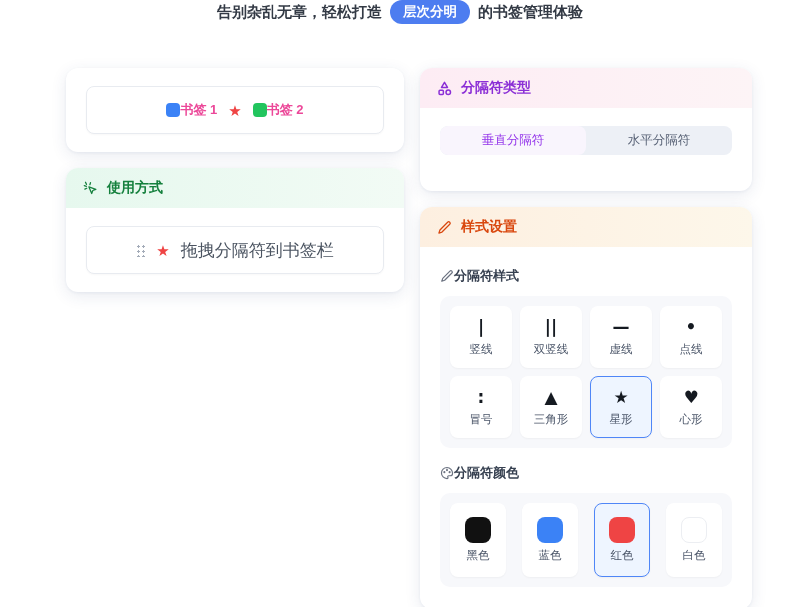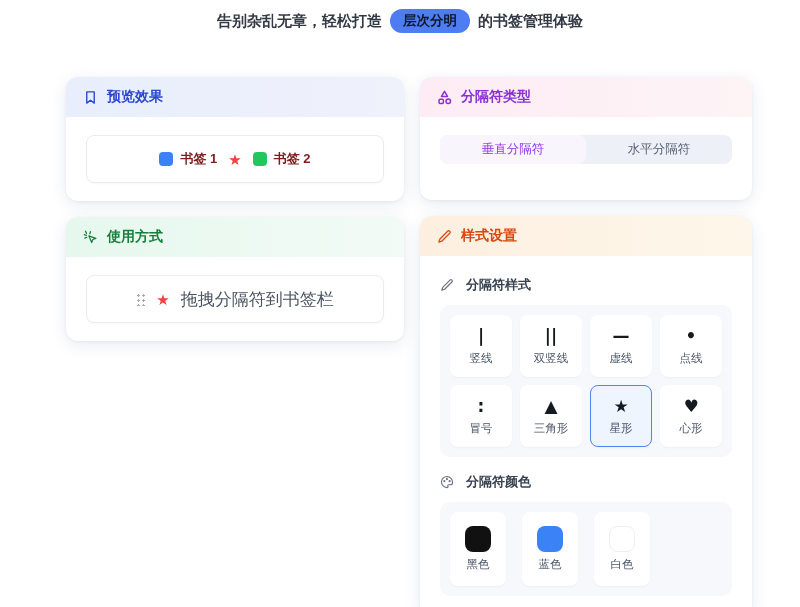--- a/index.html
+++ b/index.html
@@ -1,22 +1,22 @@
 <!DOCTYPE html>
 <html><head>
 <meta charset="utf-8">
 <style>
   * { margin:0; padding:0; box-sizing:border-box; }
   html,body { width:800px; height:607px; background:#ffffff; overflow:hidden;
     font-family:"Liberation Sans","DejaVu Sans",sans-serif; }
 
   
-  .headline { margin-top:9px; display:flex; justify-content:center; align-items:center;
+  .headline { display:flex; justify-content:center; align-items:center;
     gap:8px; font-size:15px; font-weight:bold; color:#333a45; }
-  .headline .badge { background:#4d7df0; color:#0f172a; border-radius:999px;
+  .headline .badge { background:#4d7df0; color:#ffffff; border-radius:999px;
     padding:3px 13px; font-size:13.5px; font-weight:bold; }
 
   
   .columns { display:flex; gap:16px; margin:44px 48px 0 66px; align-items:flex-start; }
   .col-left  { width:338px; display:flex; flex-direction:column; gap:16px; }
   .col-right { width:332px; display:flex; flex-direction:column; gap:16px; }
 
   .card { background:#fff; border-radius:12px; overflow:hidden;
     box-shadow:0 4px 16px rgba(40,60,120,.10), 0 1px 3px rgba(40,60,120,.06); }
   .card-header { height:40px; display:flex; align-items:center; gap:9px;
@@ -26,37 +26,37 @@
   .hdr-blue   { background:linear-gradient(90deg,#e8eefc,#eff1fb); color:#2b47cf; }
   .hdr-green  { background:linear-gradient(90deg,#e6f8ee,#f2fbf5); color:#15803d; }
   .hdr-pink   { background:linear-gradient(90deg,#fdecf4,#fdf4f6); color:#8b2fd6; }
   .hdr-orange { background:linear-gradient(90deg,#fdefe0,#fdf7ea); color:#d9480f; }
 
   .card-body { padding:18px 20px; }
 
   .demo-box { border:1px solid #e8ebf0; border-radius:8px; height:48px;
     display:flex; align-items:center; justify-content:center; gap:11px;
     box-shadow:0 1px 2px rgba(0,0,0,.03); background:#fff; }
-  .bm { display:flex; align-items:center; gap:7px; font-size:13px; color:#7f1d1d; font-weight:bold; }
+  .bm { display:flex; align-items:center; font-size:13px; color:#ec4899; font-weight:bold; }
   .bm-chip { width:14px; height:14px; border-radius:4px; display:inline-block; }
   .sep-star { font-size:15px; line-height:1; color:#ef4444; }
   .drag-dots { width:9px; height:14px;
     background-image:radial-gradient(circle,#a3abb8 1.1px,transparent 1.4px);
     background-size:5px 5px; background-position:0 1px; }
   .drag-text { font-size:17px; color:#4a5360; }
 
   
   .tab-bar { display:flex; background:#edf0f6; border-radius:8px; height:29px;
     overflow:hidden; margin-bottom:18px; }
   .tab { flex:1; display:flex; align-items:center; justify-content:center;
     font-size:12.5px; color:#566074; cursor:pointer; }
   .tab.active { background:#f9f5fd; color:#9333ea; font-weight:normal; border-radius:8px; }
 
   
-  .sub-header { display:flex; align-items:center; gap:12px; font-size:13px;
+  .sub-header { display:flex; align-items:center; gap:0; font-size:13px;
     font-weight:bold; color:#374151; margin:2px 0 11px; }
   .opt-grid { background:#f7f8fb; border-radius:10px; padding:10px;
     display:grid; grid-template-columns:repeat(4,1fr); gap:8px; margin-bottom:16px; }
   .opt-tile { background:#fff; border:1px solid transparent; border-radius:8px;
     height:62px; display:flex; flex-direction:column; align-items:center;
     justify-content:center; gap:5px; cursor:pointer; box-shadow:0 1px 2px rgba(0,0,0,.04); }
   .opt-tile .sym { font-size:17px; font-weight:bold; color:#151a21; height:20px;
     line-height:20px; font-family:"DejaVu Sans",sans-serif; }
   .opt-tile .lbl { font-size:11.5px; color:#4a5568; }
   .opt-tile.selected { border:1px solid #4f86f7; background:#eef5ff; }
@@ -73,26 +73,20 @@
   <span>告别杂乱无章，轻松打造</span>
   <span class="badge" style="background-color: rgb(77, 125, 240);">层次分明</span>
   <span>的书签管理体验</span>
 </div>
 
 <div class="columns">
 
   <div class="col-left">
 
     <div class="card">
-      <div class="card-header hdr-blue">
-        <svg width="15" height="15" viewBox="0 0 24 24" fill="none" stroke="#2b47cf" stroke-width="2.2" stroke-linejoin="round" stroke-linecap="round">
-          <path d="M6 3h12v18l-6-4.6L6 21z"></path>
-        </svg>
-        <span>预览效果</span>
-      </div>
       <div class="card-body">
         <div class="demo-box">
           <span class="bm">
             <span class="bm-chip" style="background-color: rgb(59, 130, 246);"></span>
             <span>书签 1</span>
           </span>
           <span class="sep-star">★</span>
           <span class="bm">
             <span class="bm-chip" style="background-color: rgb(34, 197, 94);"></span>
             <span>书签 2</span>
@@ -202,20 +196,24 @@
 
         <div class="opt-grid color-grid">
           <div class="opt-tile color-tile">
             <span class="swatch" style="background-color: rgb(17, 17, 17);"></span>
             <span class="lbl">黑色</span>
           </div>
           <div class="opt-tile color-tile">
             <span class="swatch" style="background-color: rgb(59, 130, 246);"></span>
             <span class="lbl">蓝色</span>
           </div>
+          <div class="opt-tile color-tile selected">
+            <span class="swatch" style="background-color: rgb(239, 68, 68);"></span>
+            <span class="lbl">红色</span>
+          </div>
           <div class="opt-tile color-tile">
             <span class="swatch bordered" style="background-color: rgb(255, 255, 255);"></span>
             <span class="lbl">白色</span>
           </div>
         </div>
 
       </div>
     </div>
 
   </div>

